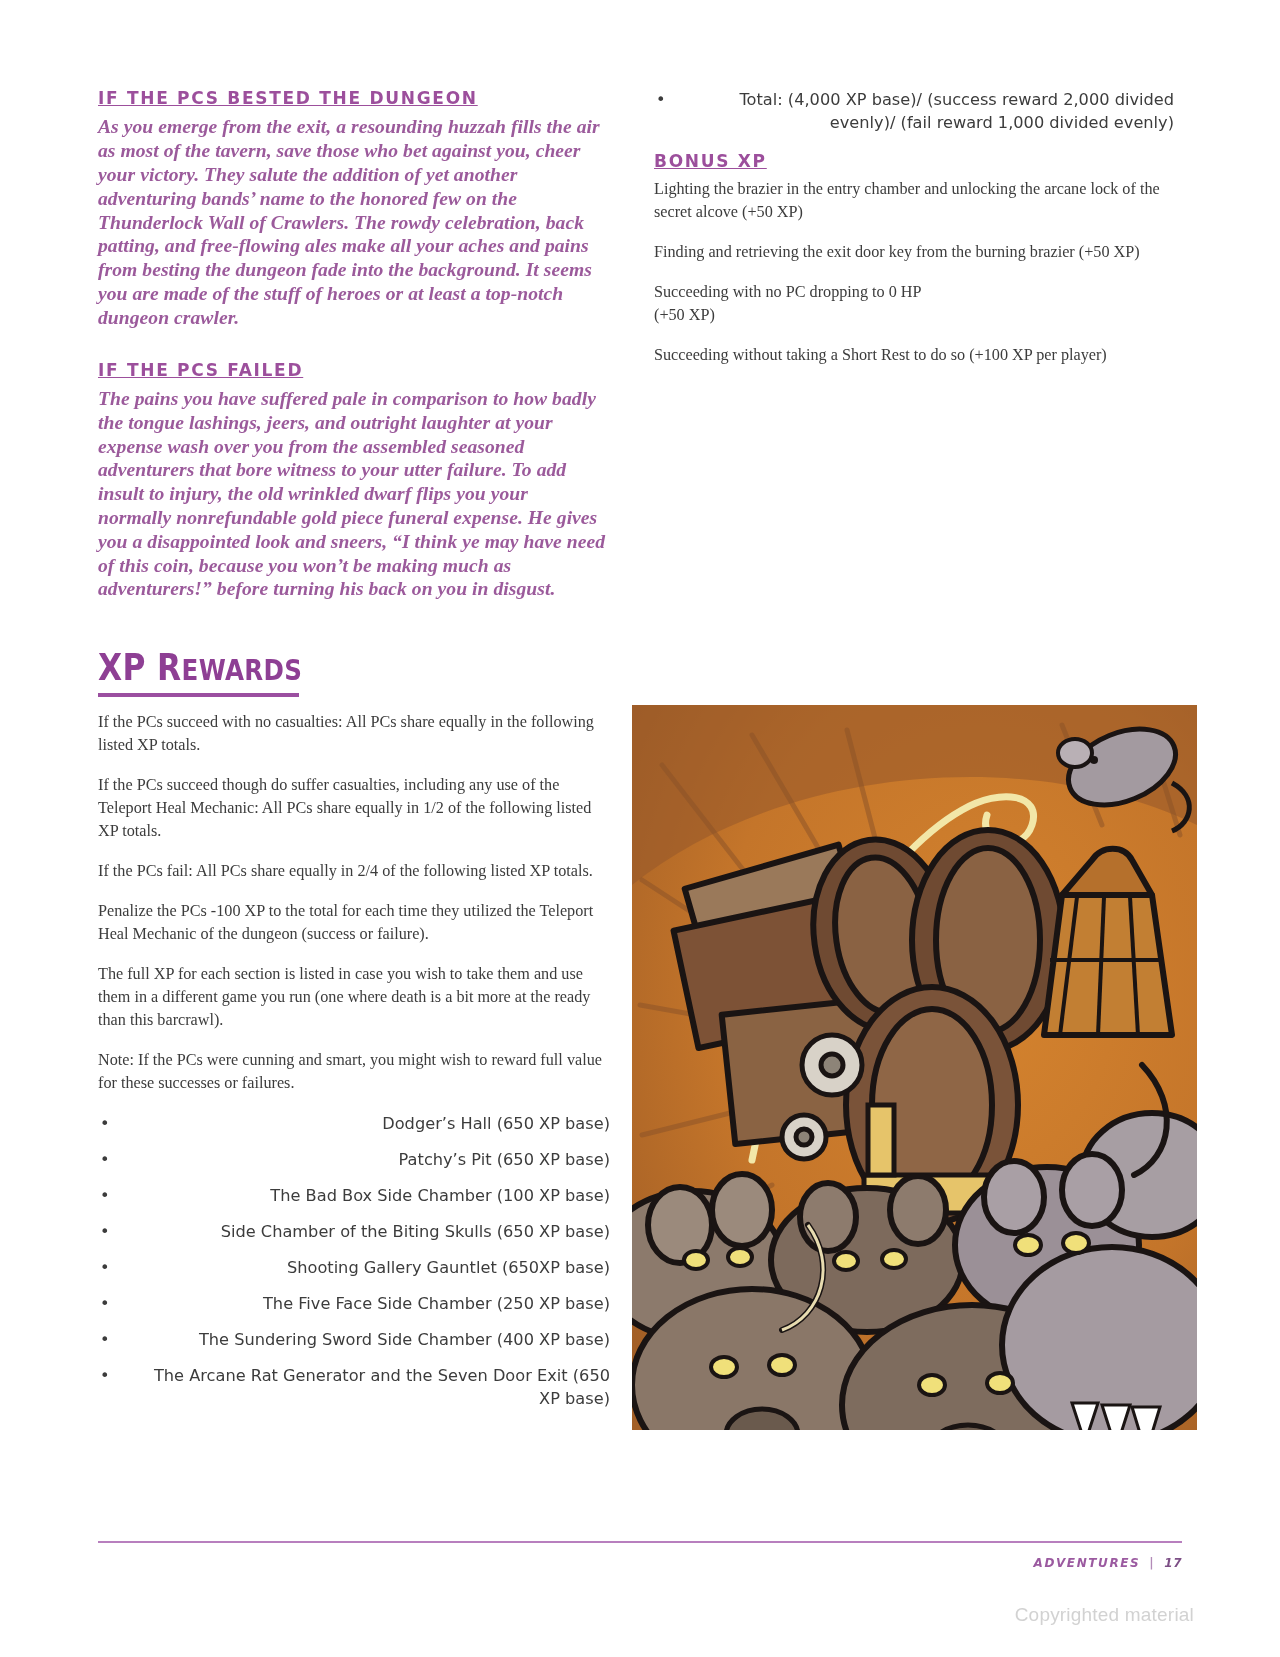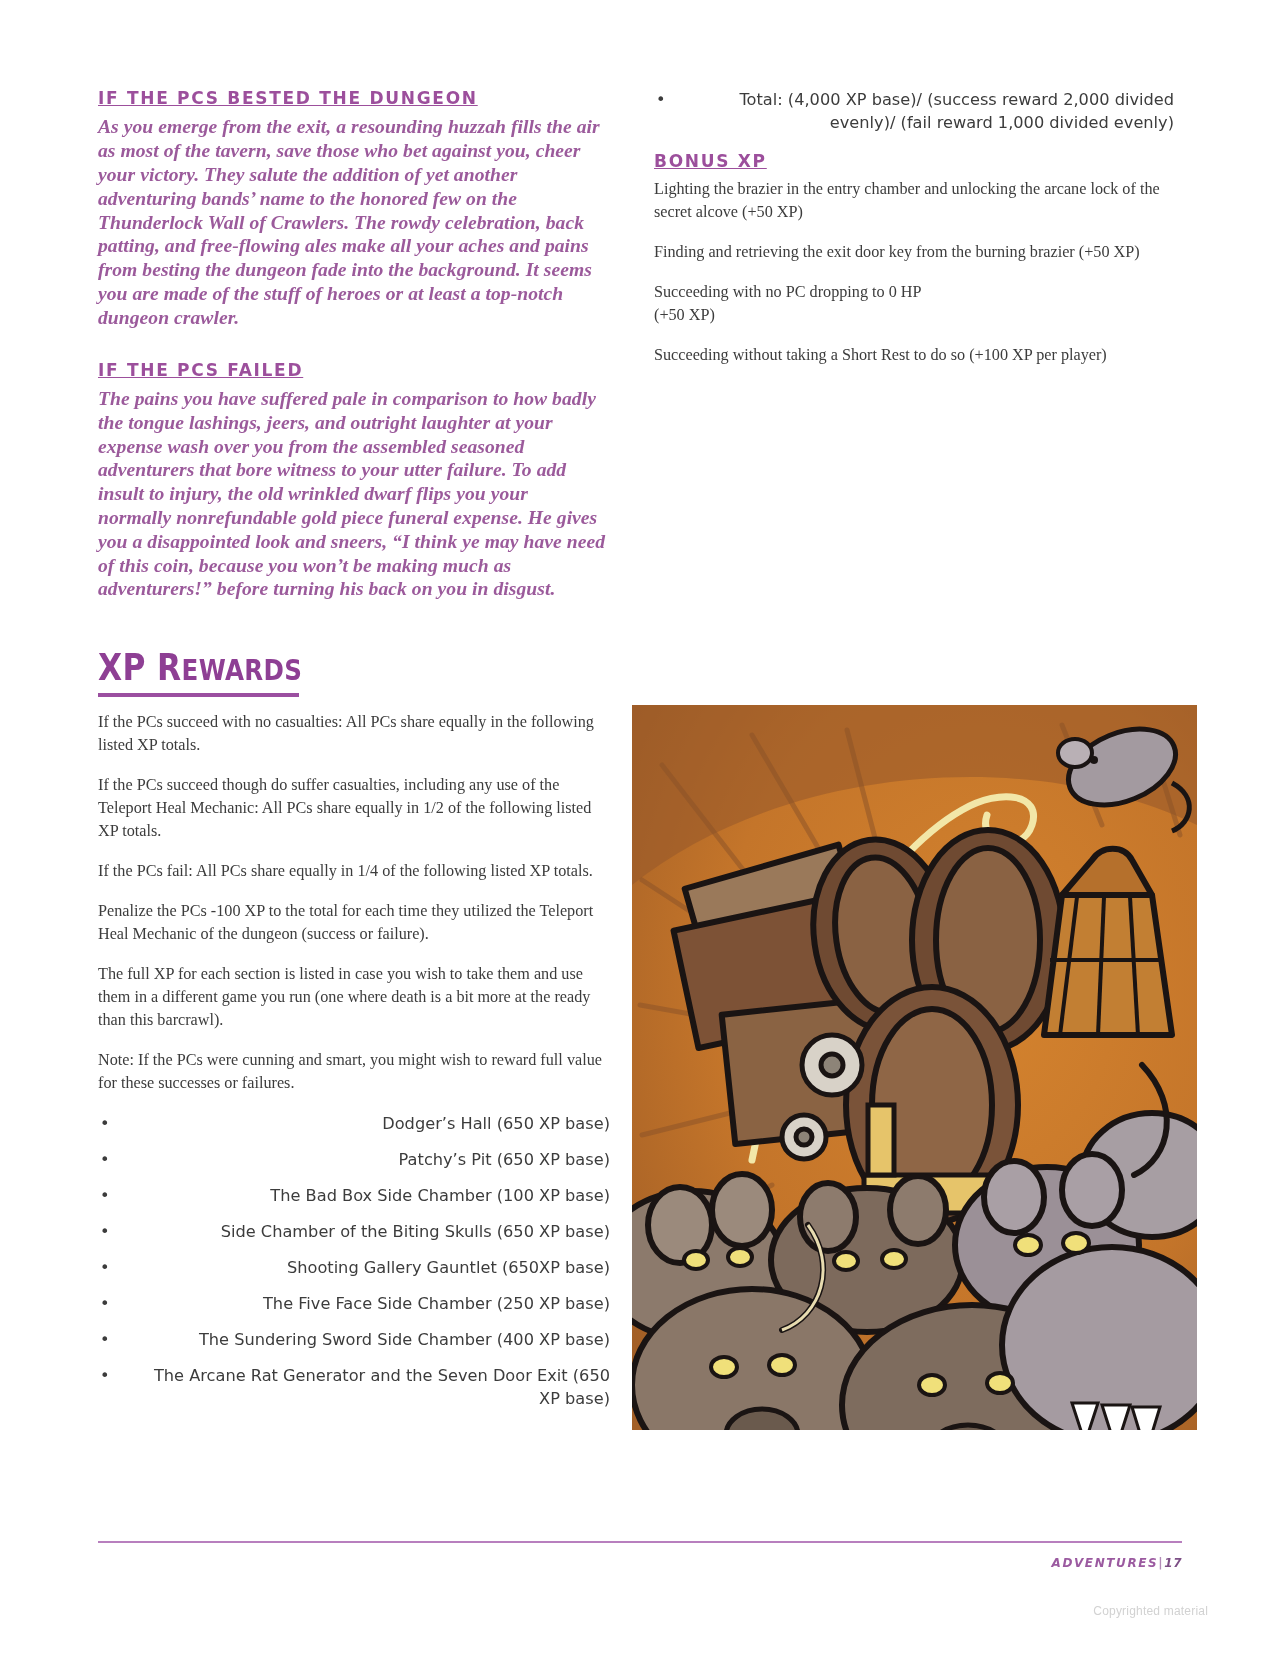--- a/index.html
+++ b/index.html
@@ -144,30 +144,31 @@
     right: 98px;
     top: 1556px;
     font-family: "DejaVu Sans", sans-serif;
     font-weight: bold;
     font-style: italic;
     font-size: 12px;
     letter-spacing: 1.6px;
     color: #9b5aa0;
     display: flex;
     align-items: center;
+    gap: 9px;
   }
   .footer-label .bar { color: #b38bb8; font-style: normal; }
   .footer-label .pnum { color: #7d4f86; letter-spacing: 0.5px; }
 
   .copyright {
     position: absolute;
-    right: 72px;
+    right: 86px;
     top: 1604px;
     font-family: "Liberation Sans", sans-serif;
-    font-size: 12px;
+    font-size: 19px;
     color: #d2d2d2;
     letter-spacing: 0.2px;
   }
 </style>
 </head>
 <body>
 
 <div class="page">
 
   <div class="cols">
@@ -199,21 +200,21 @@
       <p class="body-text">Succeeding without taking a Short Rest to do so (+100 XP per player)</p>
     </div>
   </div>
 
   <div class="section-wrap">
     <h1 class="section-title"><span>XP R</span><span class="small">EWARDS</span></h1>
     <div class="title-rule"></div>
 
     <p class="body-text">If the PCs succeed with no casualties: All PCs share equally in the following listed XP totals.</p>
     <p class="body-text">If the PCs succeed though do suffer casualties, including any use of the Teleport Heal Mechanic: All PCs share equally in 1/2 of the following listed XP totals.</p>
-    <p class="body-text">If the PCs fail: All PCs share equally in 1/4 of the following listed XP totals.</p>
+    <p class="body-text">If the PCs fail: All PCs share equally in 2/4 of the following listed XP totals.</p>
     <p class="body-text">Penalize the PCs -100 XP to the total for each time they utilized the Teleport Heal Mechanic of the dungeon (success or failure).</p>
     <p class="body-text">The full XP for each section is listed in case you wish to take them and use them in a different game you run (one where death is a bit more at the ready than this barcrawl).</p>
     <p class="body-text">Note: If the PCs were cunning and smart, you might wish to reward full value for these successes or failures.</p>
 
     <div class="spaced-list">
       <div class="bullet-row">
         <span class="dot">•</span>
         <span class="btxt">Dodger’s Hall (650 XP base)</span>
       </div>
       <div class="bullet-row">

